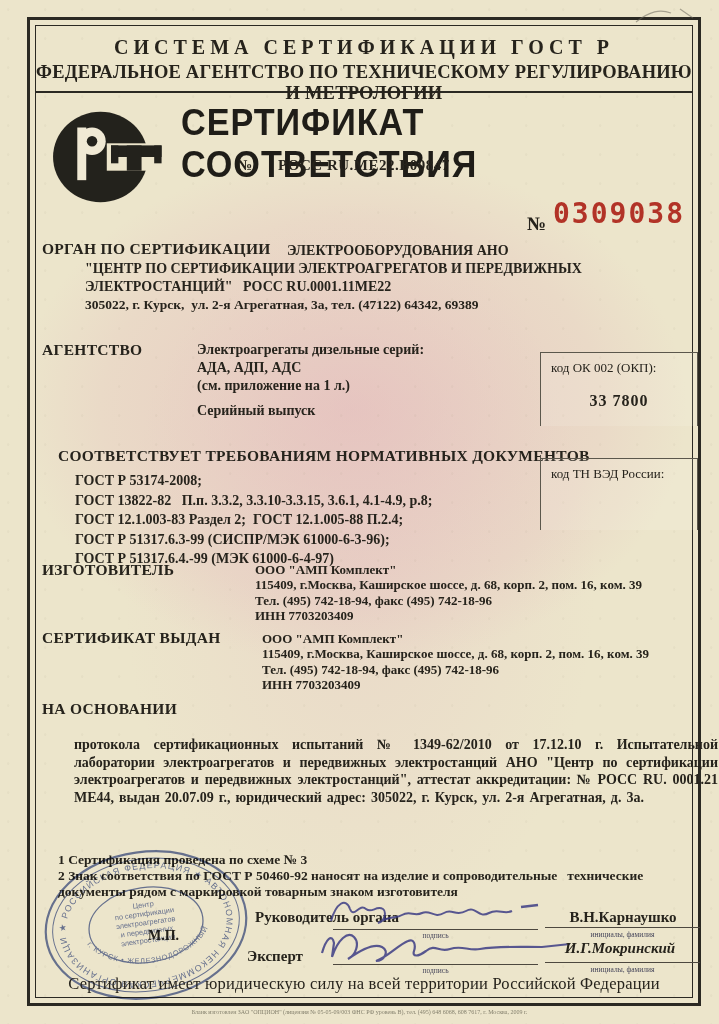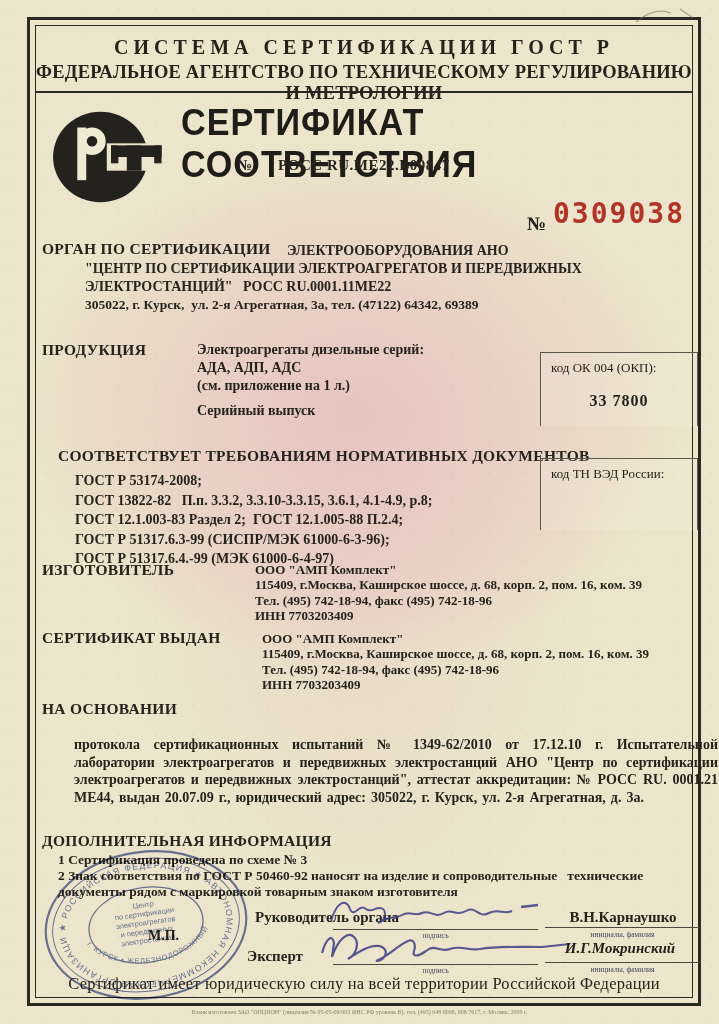--- a/index.html
+++ b/index.html
@@ -91,28 +91,28 @@
 
   <div class="abs blank-no-label">№</div>
   <div class="abs blank-no">0309038</div>
 
   <div class="abs sec-label" style="left:42px;top:240px;">ОРГАН ПО СЕРТИФИКАЦИИ</div>
   <div class="abs t14" style="left:287px;top:243px;">ЭЛЕКТРООБОРУДОВАНИЯ АНО</div>
   <div class="abs t14 pre" style="left:85px;top:261px;">"ЦЕНТР ПО СЕРТИФИКАЦИИ ЭЛЕКТРОАГРЕГАТОВ И ПЕРЕДВИЖНЫХ</div>
   <div class="abs t14 pre" style="left:85px;top:279px;">ЭЛЕКТРОСТАНЦИЙ"   РОСС RU.0001.11МЕ22</div>
   <div class="abs t135 pre" style="left:85px;top:297px;">305022, г. Курск,  ул. 2-я Агрегатная, 3а, тел. (47122) 64342, 69389</div>
 
-  <div class="abs sec-label" style="left:42px;top:341px;">ПРОДУКЦИЯ</div>
+  <div class="abs sec-label" style="left:42px;top:341px;">АГЕНТСТВО</div>
   <div class="abs t14" style="left:197px;top:342px;">Электроагрегаты дизельные серий:</div>
   <div class="abs t14" style="left:197px;top:360px;">АДА, АДП, АДС</div>
   <div class="abs t14" style="left:197px;top:378px;">(см. приложение на 1 л.)</div>
   <div class="abs t14" style="left:197px;top:403px;">Серийный выпуск</div>
 
   <div class="abs side-box" style="left:540px;top:352px;width:158px;height:74px;"></div>
-  <div class="abs box-cap" style="left:551px;top:360px;">код ОК 004 (ОКП):</div>
+  <div class="abs box-cap" style="left:551px;top:360px;">код ОК 002 (ОКП):</div>
   <div class="abs" style="left:540px;top:392px;width:158px;text-align:center;font-size:16px;font-weight:bold;letter-spacing:1px;">33 7800</div>
 
   <div class="abs sec-label" style="left:42px;top:447px;margin-left:16px;">СООТВЕТСТВУЕТ ТРЕБОВАНИЯМ НОРМАТИВНЫХ ДОКУМЕНТОВ</div>
   <div class="abs standards">
     <div class="pre">ГОСТ Р 53174-2008;</div>
     <div class="pre">ГОСТ 13822-82   П.п. 3.3.2, 3.3.10-3.3.15, 3.6.1, 4.1-4.9, р.8;</div>
     <div class="pre">ГОСТ 12.1.003-83 Раздел 2;  ГОСТ 12.1.005-88 П.2.4;</div>
     <div class="pre">ГОСТ Р 51317.6.3-99 (СИСПР/МЭК 61000-6-3-96);</div>
     <div class="pre">ГОСТ Р 51317.6.4.-99 (МЭК 61000-6-4-97)</div>
   </div>
@@ -131,21 +131,20 @@
   <div class="abs t13 addr" style="left:262px;top:631px;">
     <div>ООО "АМП Комплект"</div>
     <div>115409, г.Москва, Каширское шоссе, д. 68, корп. 2, пом. 16, ком. 39</div>
     <div>Тел. (495) 742-18-94, факс (495) 742-18-96</div>
     <div>ИНН 7703203409</div>
   </div>
 
   <div class="abs sec-label" style="left:42px;top:700px;">НА ОСНОВАНИИ</div>
   <div class="abs basis-text">протокола сертификационных испытаний № 1349-62/2010 от 17.12.10 г.  Испытательной лаборатории электроагрегатов и передвижных электростанций АНО  "Центр по сертификации электроагрегатов и передвижных электростанций", аттестат аккредитации: № РОСС RU. 0001.21 МЕ44, выдан  20.07.09 г., юридический адрес: 305022, г. Курск, ул. 2-я Агрегатная, д. 3а.</div>
 
-  <div class="abs sec-label" style="left:42px;top:832px;">ДОПОЛНИТЕЛЬНАЯ ИНФОРМАЦИЯ</div>
   <div class="abs t135 pre" style="left:58px;top:852px;">1 Сертификация проведена по схеме № 3</div>
   <div class="abs t135 pre" style="left:58px;top:868px;">2 Знак соответствия по ГОСТ Р 50460-92 наносят на изделие и сопроводительные   технические</div>
   <div class="abs t135 pre" style="left:58px;top:884px;">документы рядом с маркировкой товарным знаком изготовителя</div>
 
   <div class="abs mp">М.П.</div>
   <div class="abs" style="left:247px;top:909px;font-size:15px;font-weight:bold;padding-left:8px;">Руководитель органа</div>
   <div class="abs" style="left:247px;top:948px;font-size:15px;font-weight:bold;">Эксперт</div>
 
   <svg class="abs sig-svg" style="left:326px;top:893px;" width="215" height="36">
     <path d="M5,28 C10,10 20,4 24,16 C28,26 33,10 40,16 C46,21 50,12 57,16 C60,18 60,28 52,30 C64,22 70,26 76,22 C84,17 88,24 96,20 C104,16 108,26 118,20 C126,15 130,24 140,18 C150,12 152,26 163,20 C172,15 178,22 186,18" stroke="#3d3d85" stroke-width="2" fill="none" opacity="0.85"></path>

